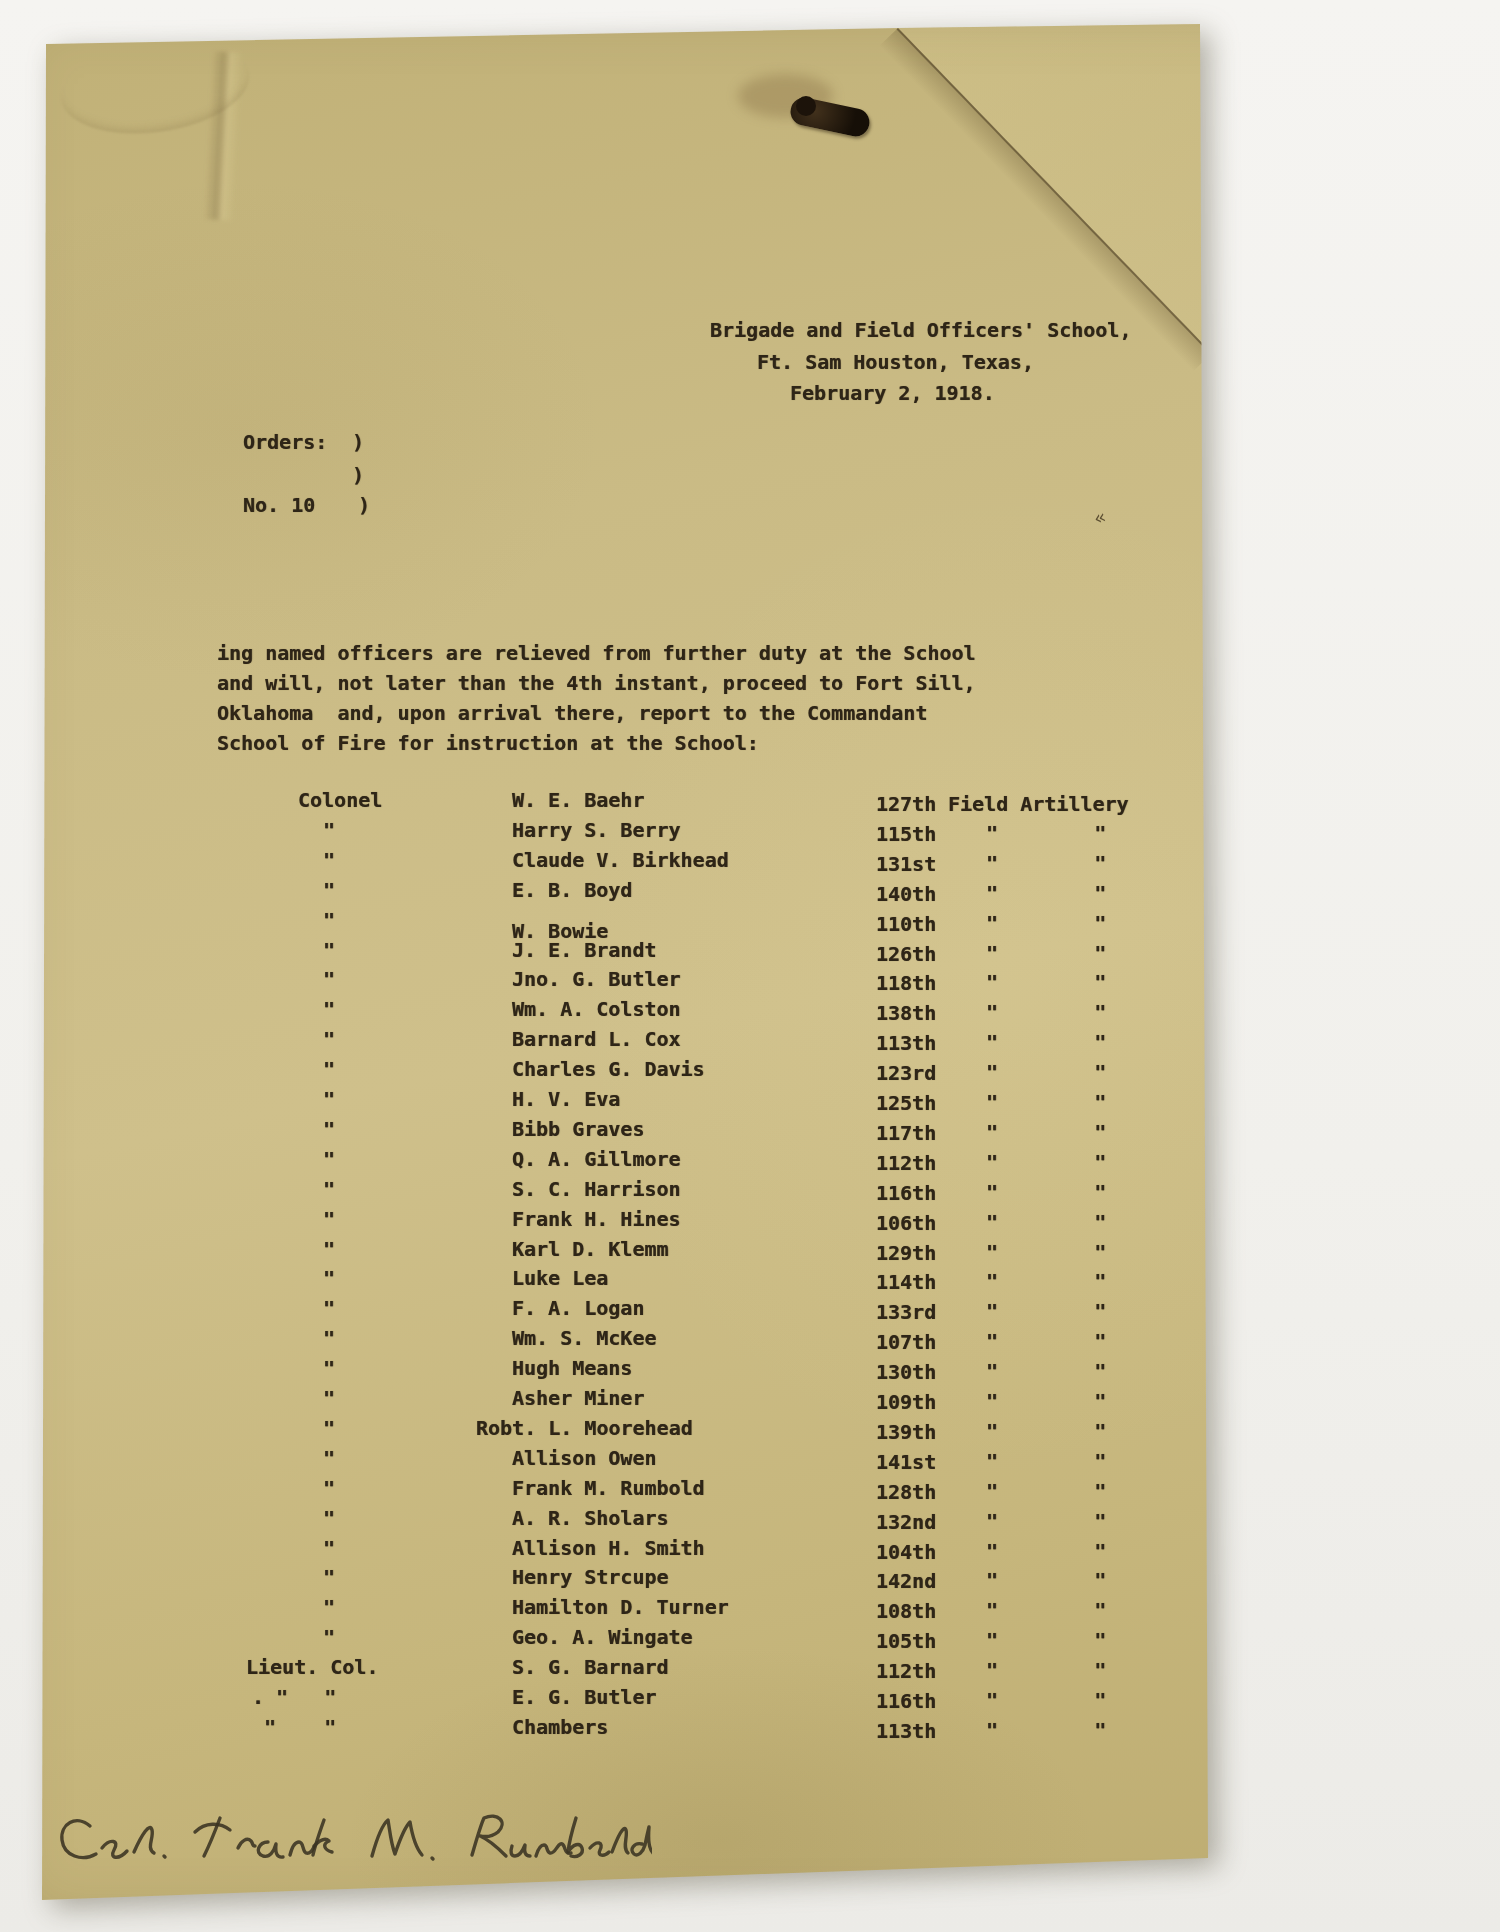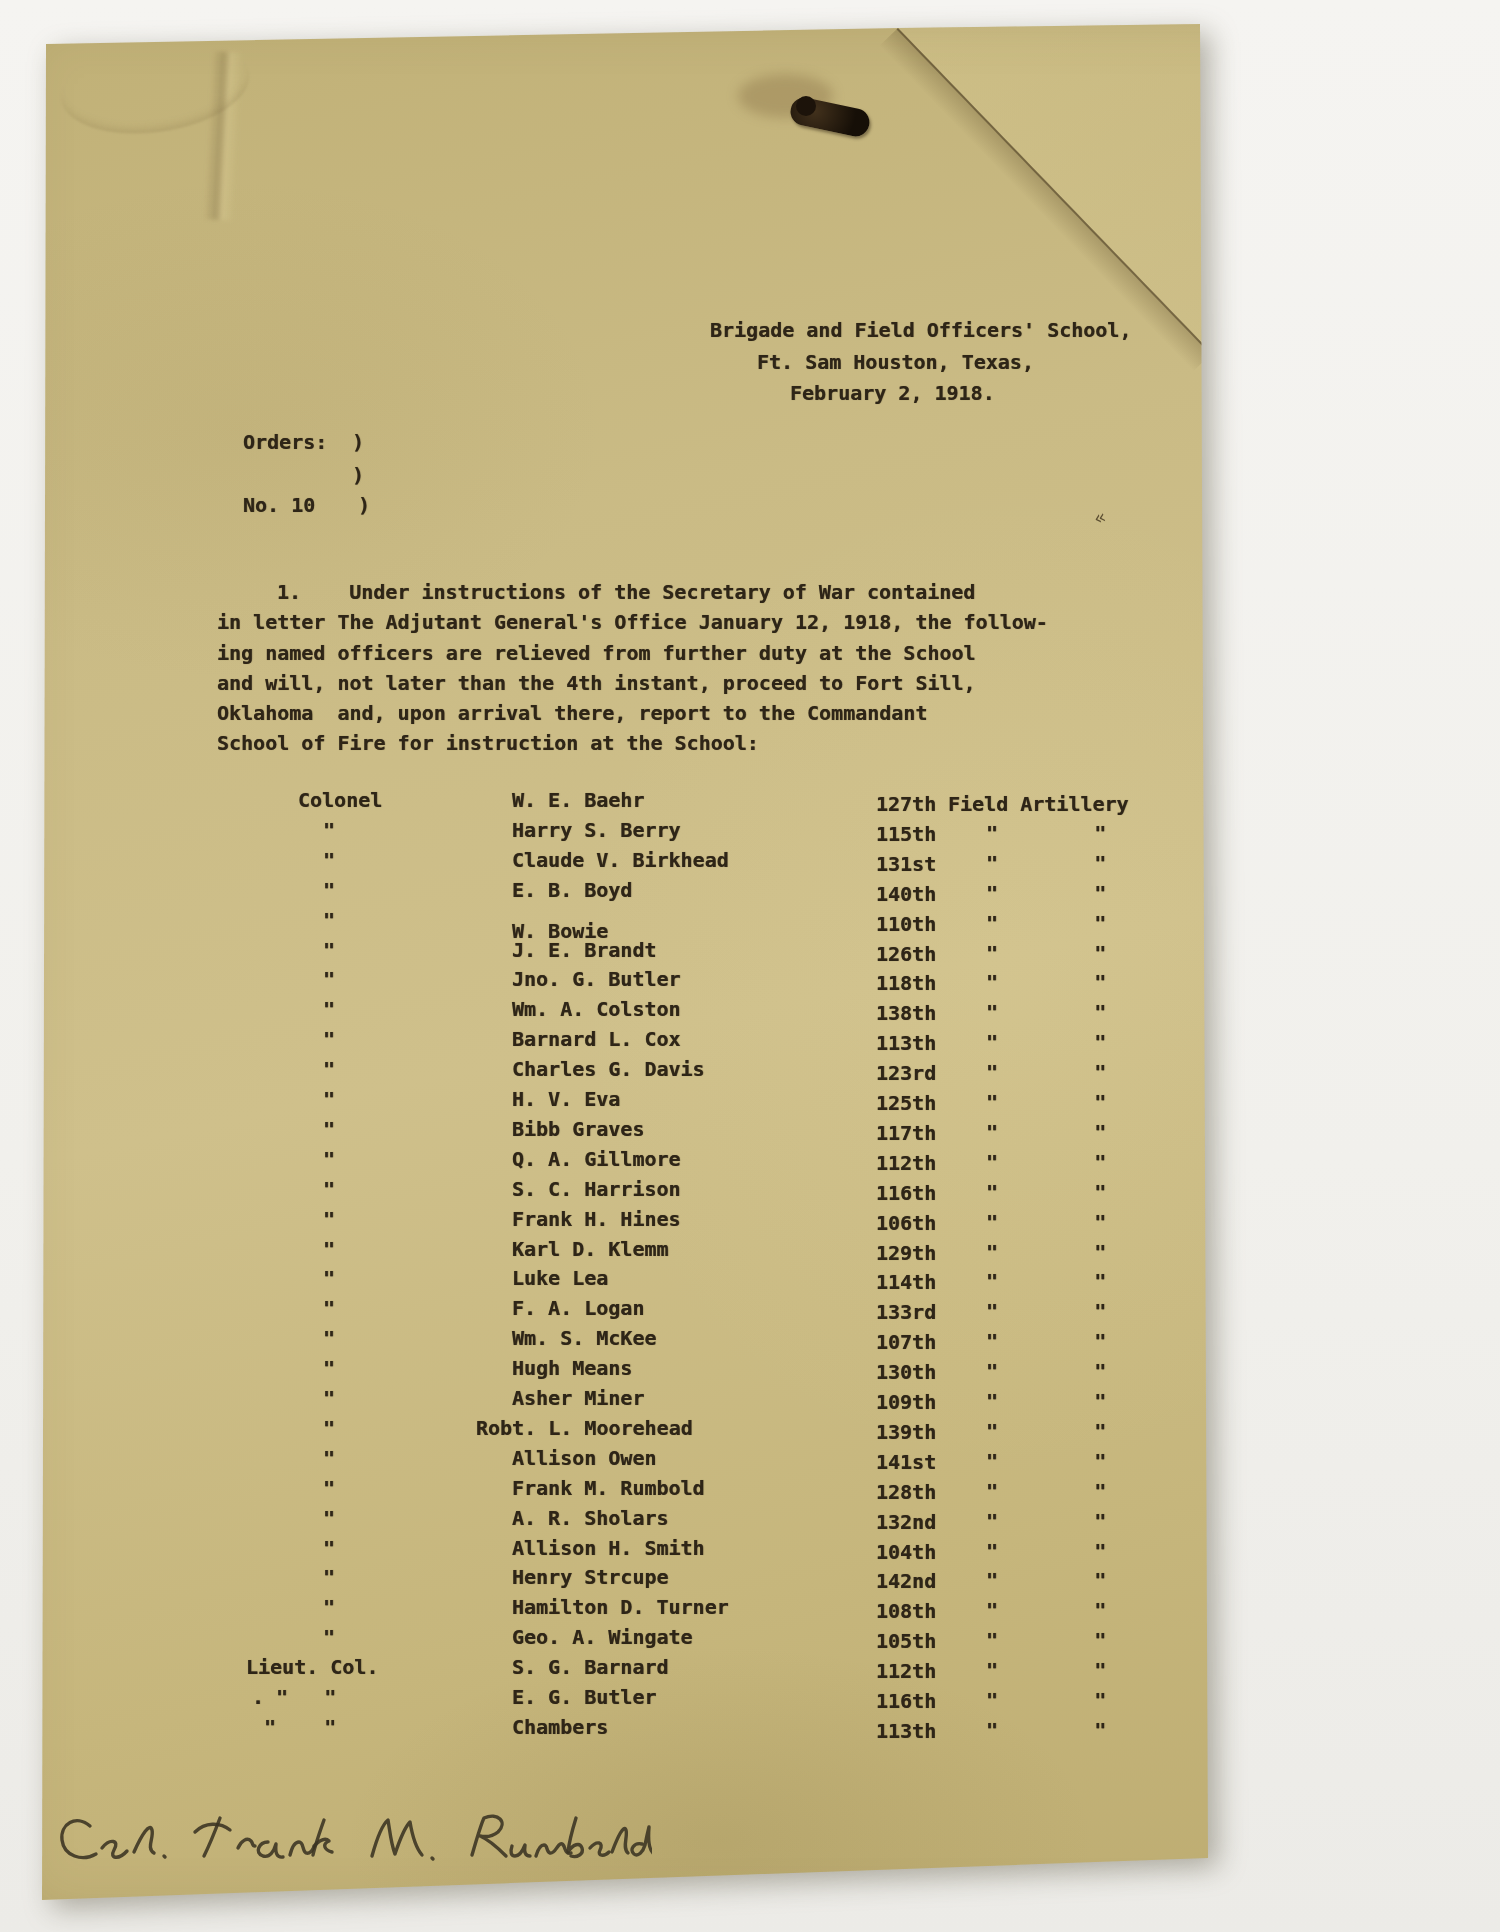--- a/index.html
+++ b/index.html
@@ -54,22 +54,20 @@
       <span class="t" id="lh1">Brigade and Field Officers' School,</span>
       <span class="t" id="lh2">Ft. Sam Houston, Texas,</span>
       <span class="t" id="lh3">February 2, 1918.</span>
 
       <span class="t" id="ord1a">Orders:</span>
       <span class="t" id="ord1b">)</span>
       <span class="t" id="ord2">)</span>
       <span class="t" id="ord3a">No. 10</span>
       <span class="t" id="ord3b">)</span>
 
-      <span class="t" id="p0">1.    Under instructions of the Secretary of War contained</span>
-      <span class="t" id="p1">in letter The Adjutant General's Office January 12, 1918, the follow-</span>
       <span class="t" id="p2">ing named officers are relieved from further duty at the School</span>
       <span class="t" id="p3">and will, not later than the 4th instant, proceed to Fort Sill,</span>
       <span class="t" id="p4">Oklahoma  and, upon arrival there, report to the Commandant</span>
       <span class="t" id="p5">School of Fire for instruction at the School:</span>
 
       <div id="roster">
           <span class="t" style="left: 298px; top: 790px;">Colonel</span>
           <span class="t" style="left: 512px; top: 790px;">W. E. Baehr</span>
           <span class="t" style="left: 876px; top: 794px;">127th</span>
           <span class="t" style="left: 948px; top: 794px;">Field Artillery</span>

